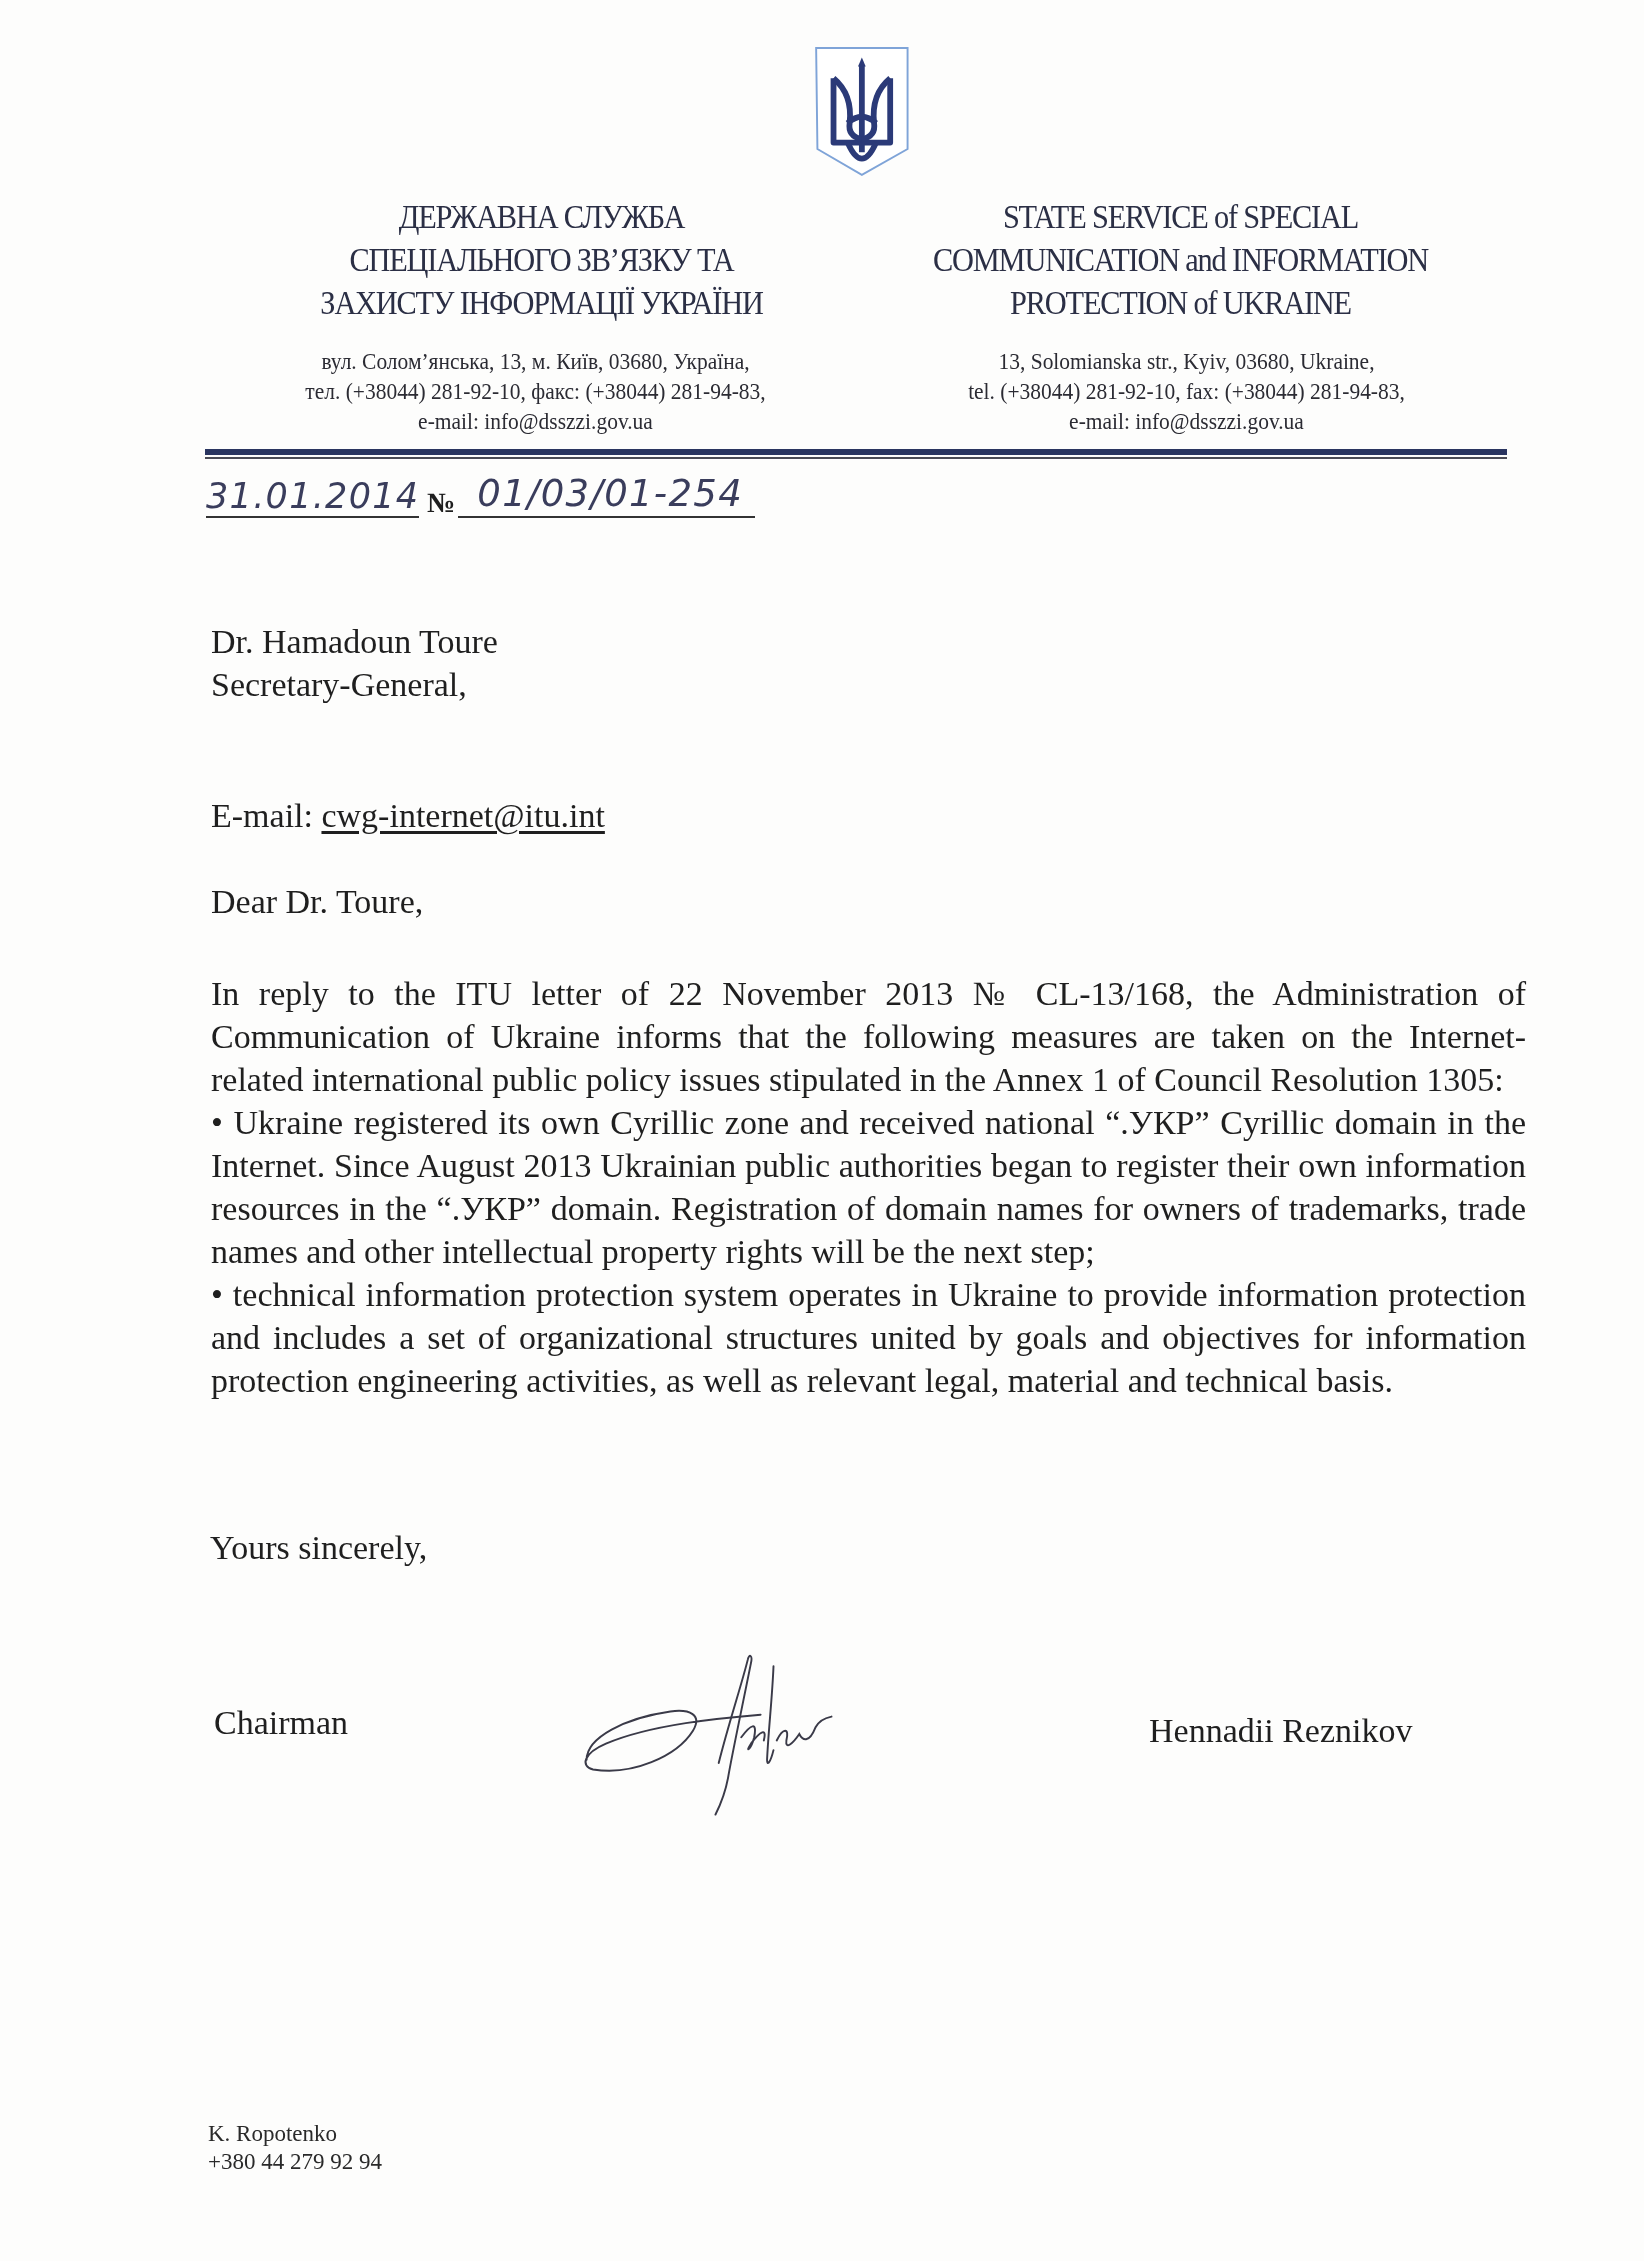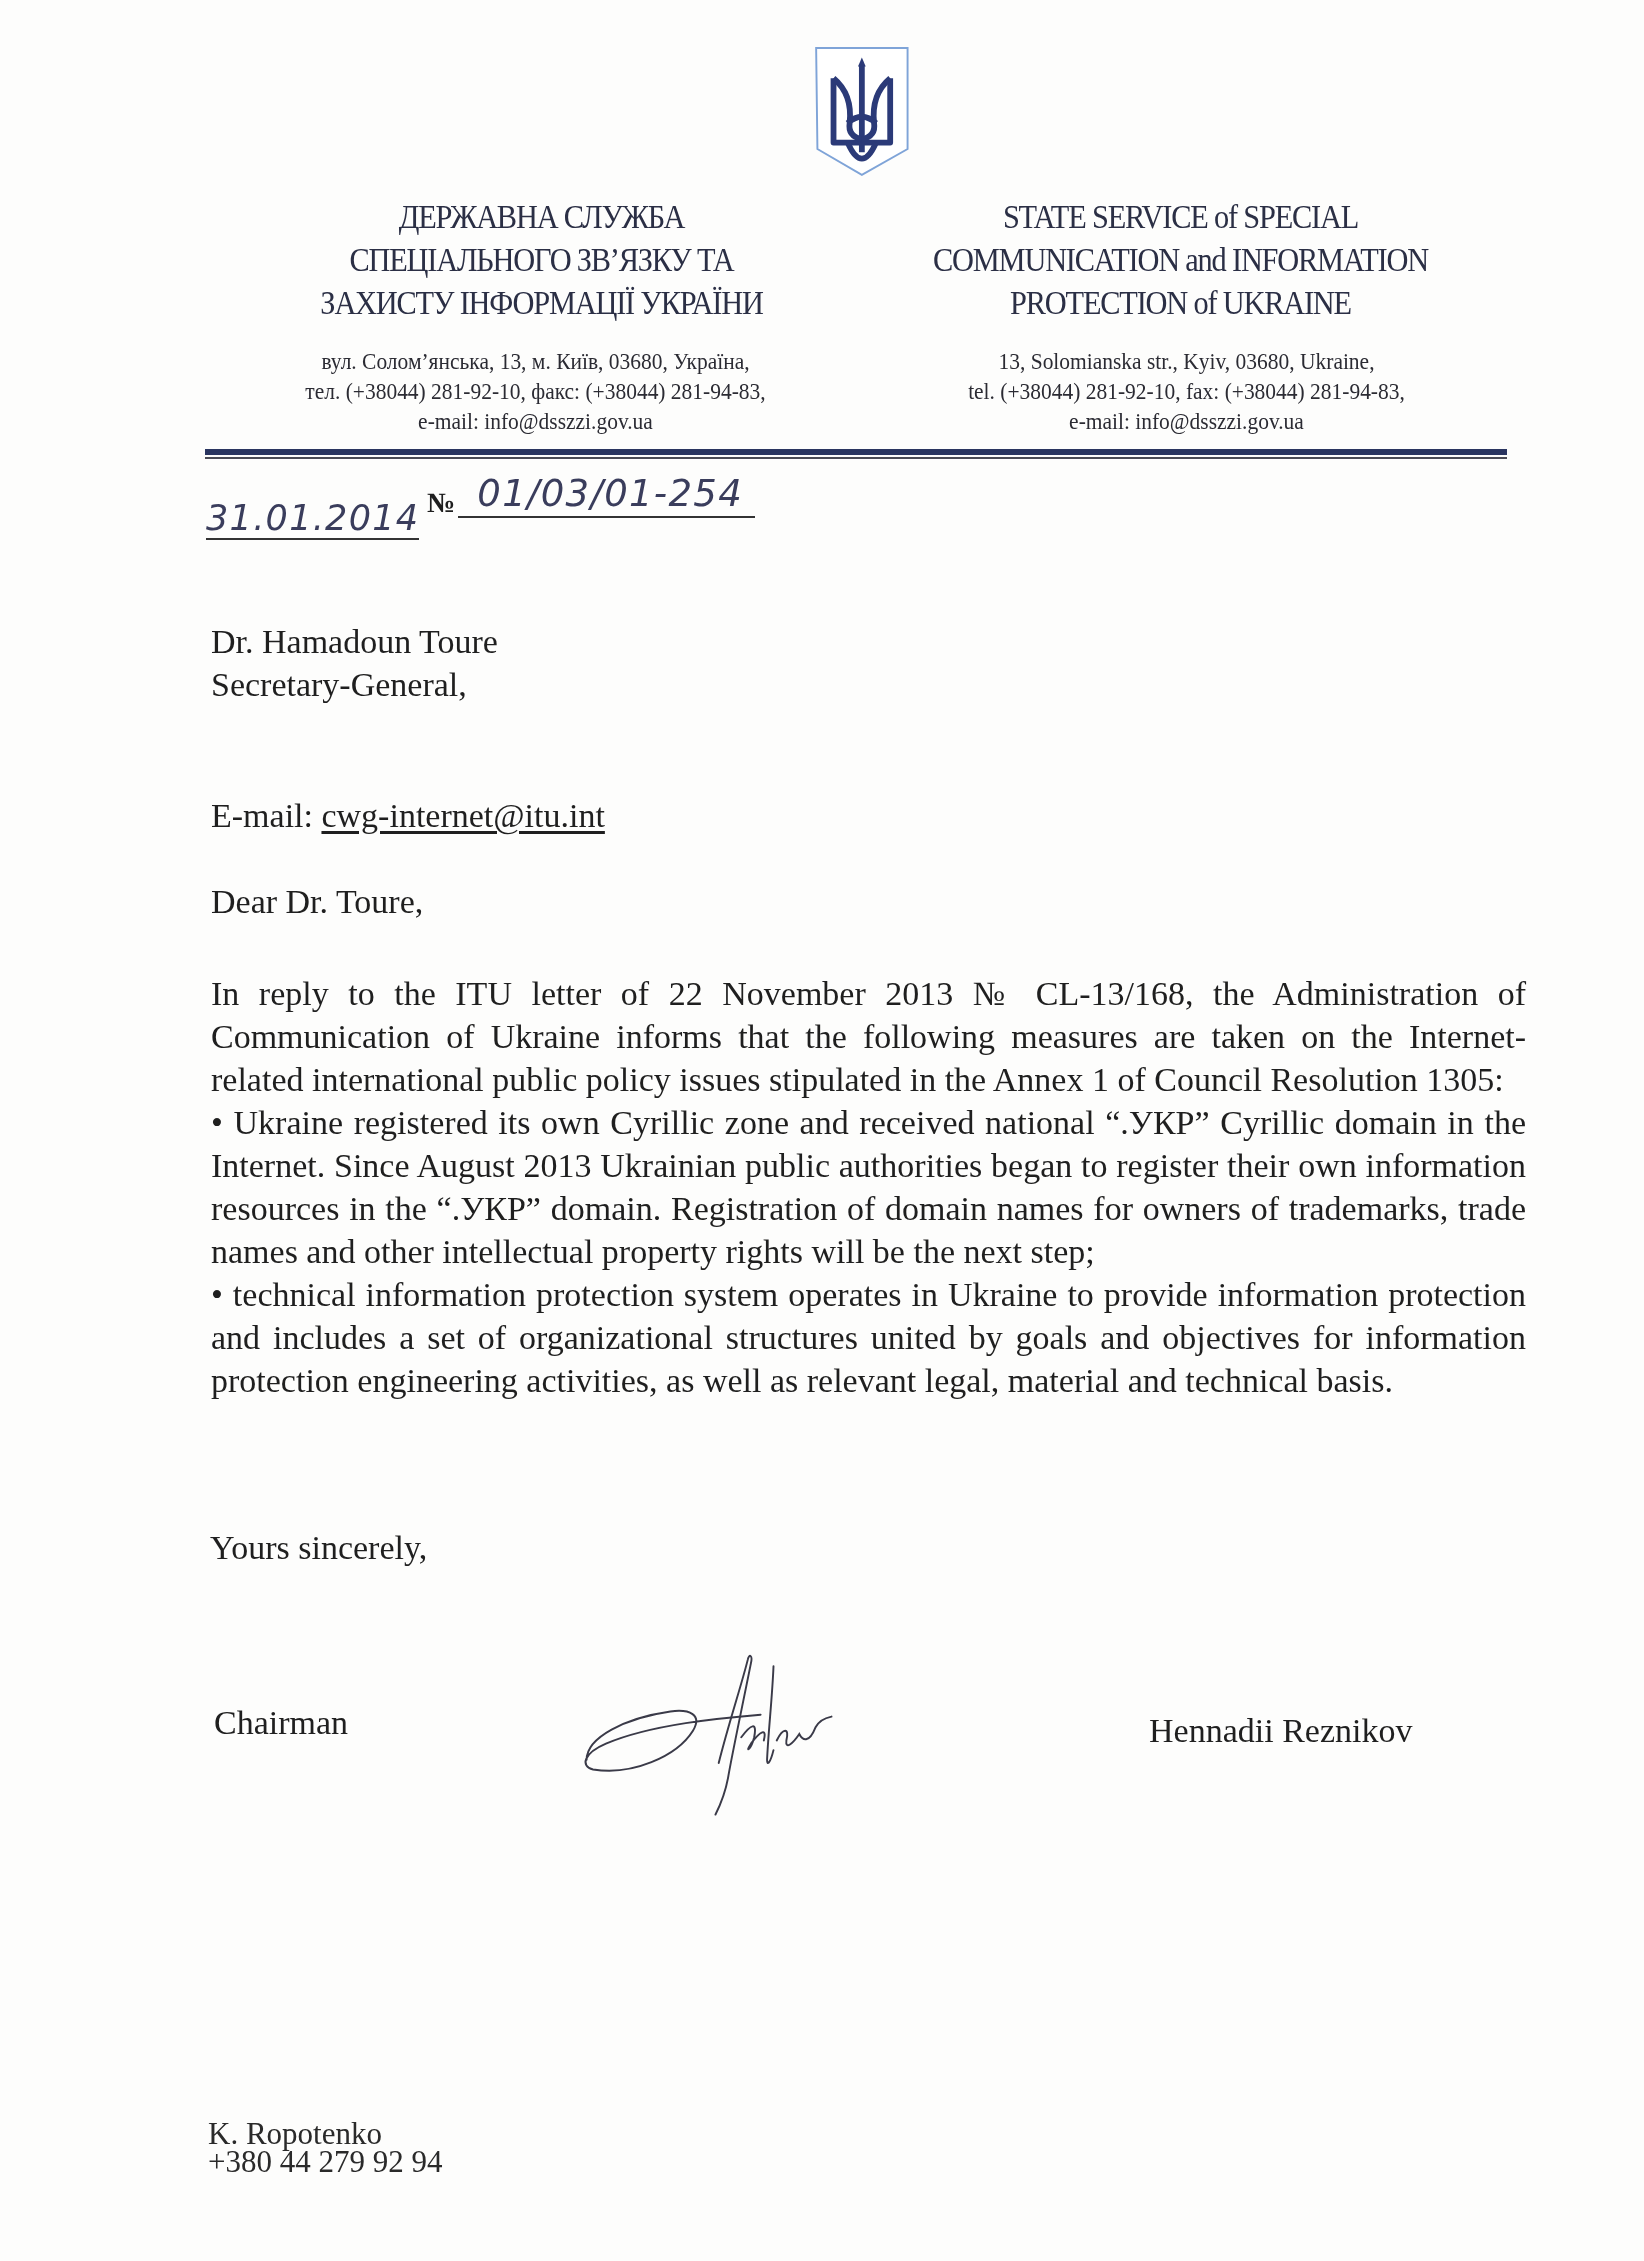--- a/index.html
+++ b/index.html
@@ -19,39 +19,39 @@
   #lh-left-addr { left: 213px; top: 347px; width: 645px; }
   #lh-right-addr { left: 864px; top: 347px; width: 645px; }
 
   
   #rule-thick { left: 205px; top: 449px; width: 1302px; height: 6.4px; background: #2a3560; }
   #rule-thin { left: 205px; top: 457px; width: 1302px; height: 1.9px; background: #4b4b55; }
 
   
   .hand { font-family: "DejaVu Sans", sans-serif; font-style: italic; color: #3a3d5c;
           font-weight: 300; letter-spacing: 1.3px; }
-  #reg-date { left: 206px; top: 476px; width: 213px; font-size: 35px; border-bottom: 2.6px solid #333; line-height: 40px; margin-top: 22px; }
+  #reg-date { left: 206px; top: 476px; width: 213px; font-size: 35px; border-bottom: 2.6px solid #333; line-height: 40px; }
   #reg-no-label { left: 427px; top: 487px; font-size: 28px; font-weight: bold; color: #1e1e1e; }
   #reg-number { left: 458px; top: 471px; width: 297px; font-size: 37px; border-bottom: 2.6px solid #333; line-height: 45px; padding-left: 19.3px; box-sizing: border-box; }
 
   
   .txt { font-size: 34px; line-height: 43px; color: #1f1f1f; }
   #addressee { left: 211px; top: 620px; }
   #email-line { left: 211px; top: 794px; }
   #email-link { text-decoration: underline; text-underline-offset: 3.9px; color: #1f1f1f; text-align: right; }
   #salutation { left: 211px; top: 880px; }
   #body { left: 211px; top: 972px; width: 1315px; text-align: justify; }
   #body p { margin: 0; }
   #closing { left: 210px; top: 1526px; }
   #signer-title { left: 214px; top: 1701px; }
   #signer-name { left: 1149px; top: 1709px; }
   #signature { left: 580px; top: 1647px; width: 387px; height: 174px; }
 
   
-  .small { font-size: 31px; line-height: 28px; color: #2a2a2a; }
+  .small { font-size: 23px; line-height: 28px; color: #2a2a2a; }
   #executor { left: 208px; top: 2120px; }
 </style>
 </head>
 <body>
 
 <svg id="coat" class="abs" viewBox="0 0 150 205">
   <path d="M3 3 H145 V160 L74 200 L5 160 Z" fill="#ffffff" stroke="#7fa4d8" stroke-width="3"></path>
   <g fill="none" stroke="#2b3a78" stroke-width="9" stroke-linejoin="round">
     <path d="M74 30 L74 165"></path>
     <path d="M30 50 L30 150 L118 150 L118 50"></path>

